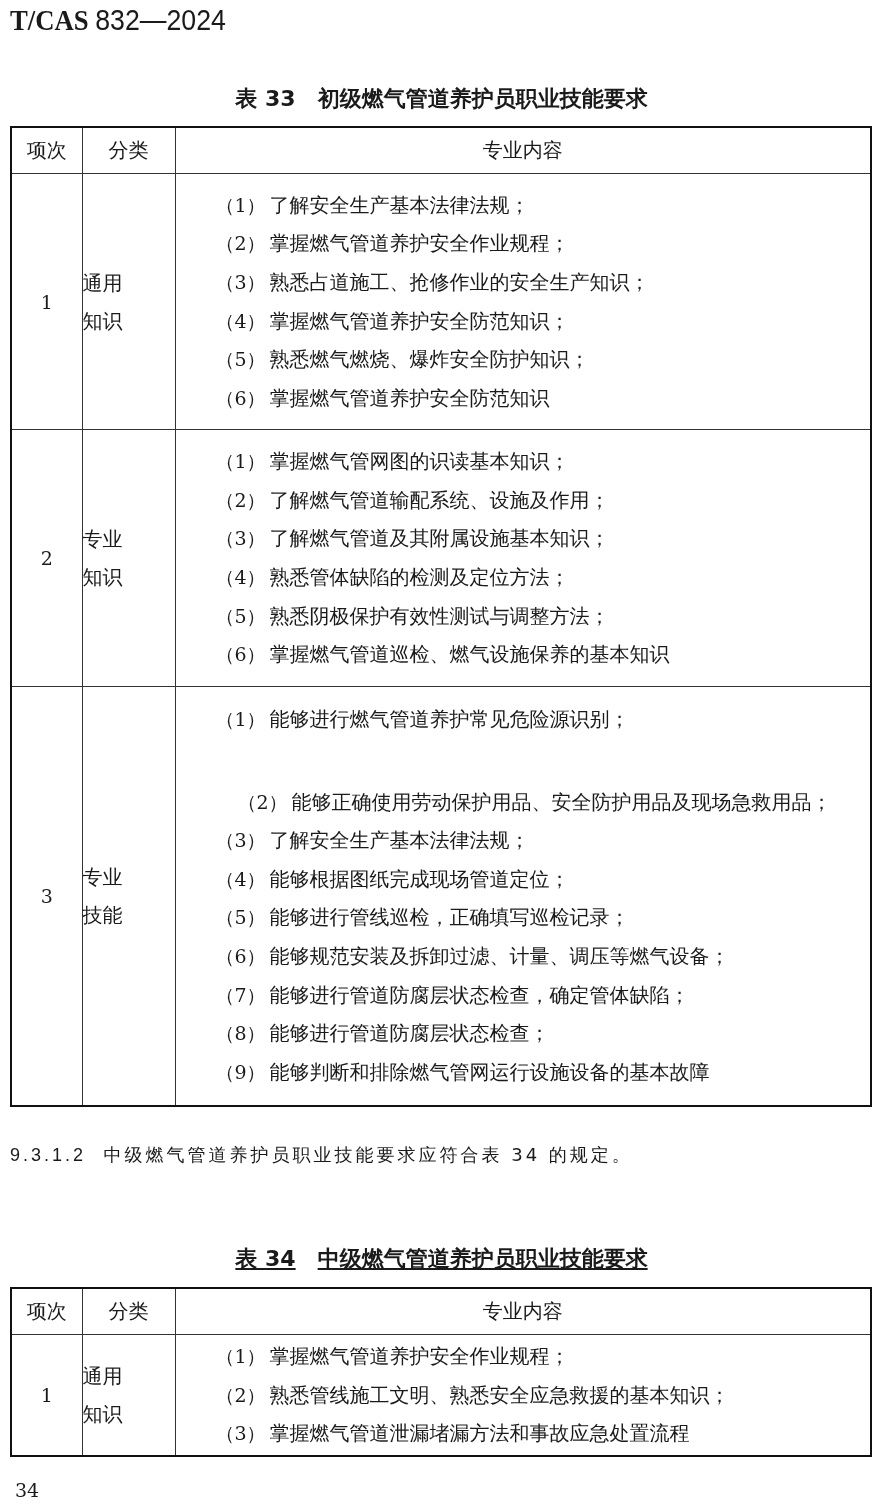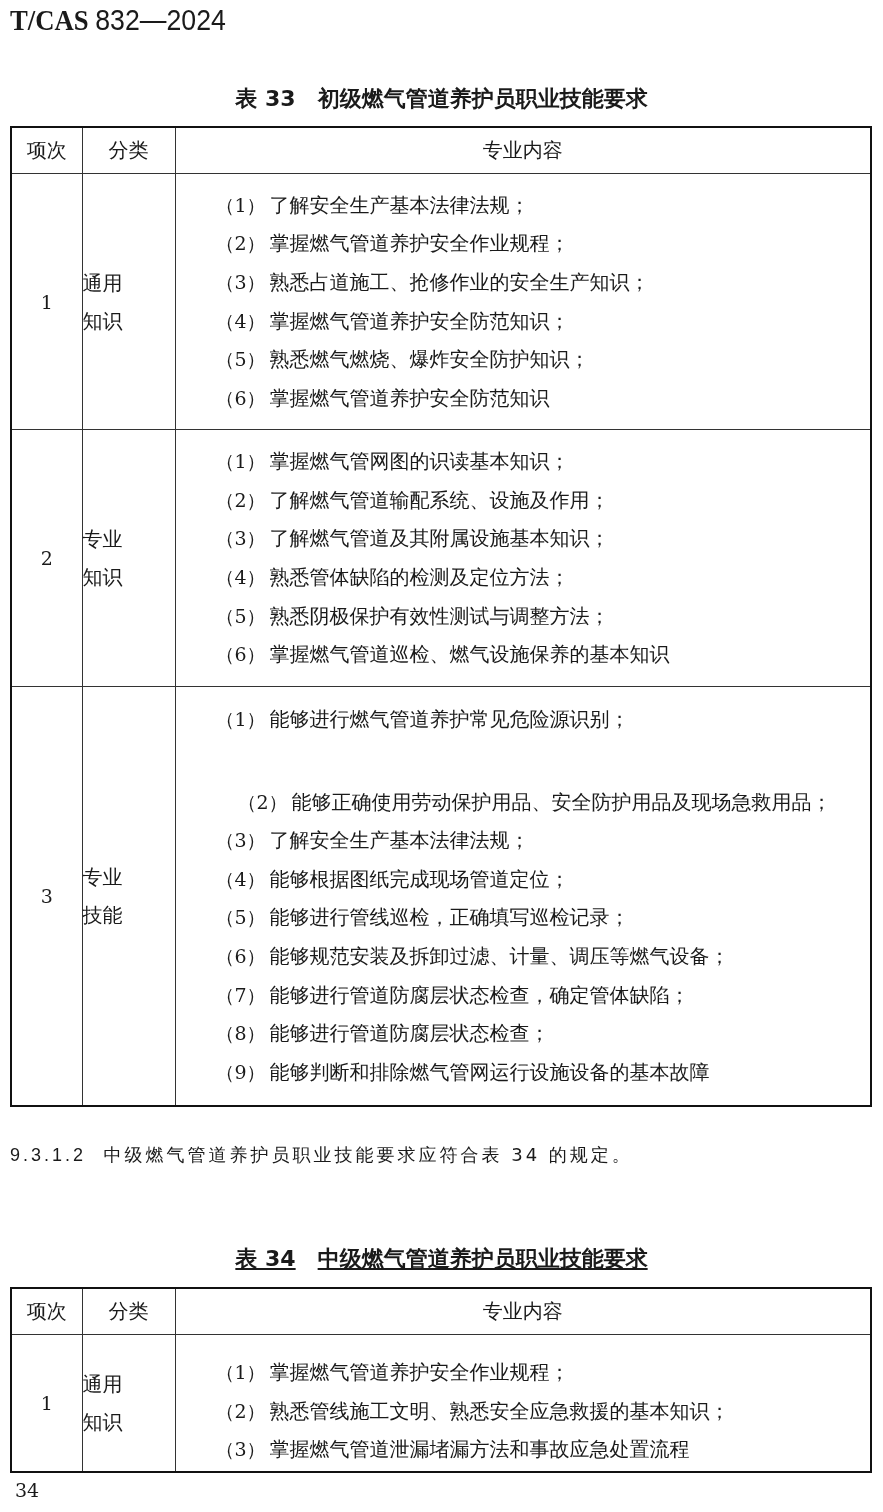--- a/index.html
+++ b/index.html
@@ -153,21 +153,21 @@
       <th>专业内容</th>
     </tr>
   </thead>
   <tbody>
     <tr style="height:118px;">
       <td class="idx">1</td>
       <td class="cat">
         <div>通用</div>
         <div>知识</div>
       </td>
-      <td class="content" style="padding-top:18px;padding-bottom:2px;margin-top:32px;">
+      <td class="content" style="padding-top:2px;padding-bottom:2px;margin-top:32px;">
         <div class="item"><span class="no">（1）</span><span>掌握燃气管道养护安全作业规程；</span></div>
         <div class="item"><span class="no">（2）</span><span>熟悉管线施工文明、熟悉安全应急救援的基本知识；</span></div>
         <div class="item"><span class="no">（3）</span><span>掌握燃气管道泄漏堵漏方法和事故应急处置流程</span></div>
       </td>
     </tr>
   </tbody>
 </table>
 
 <div class="page-num">34</div>
 

